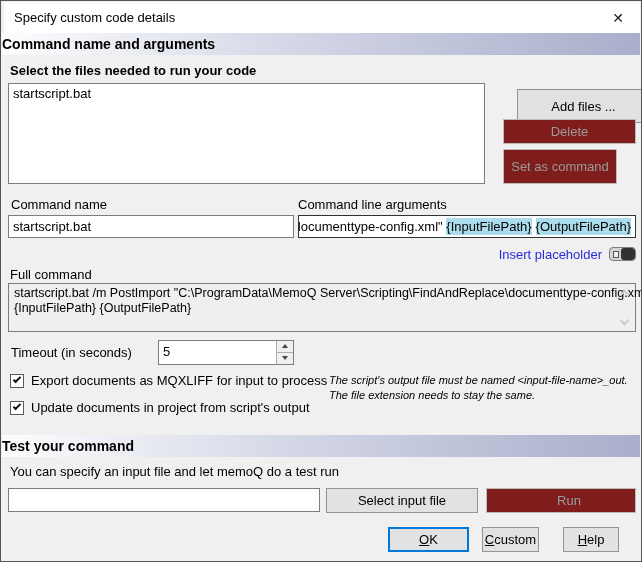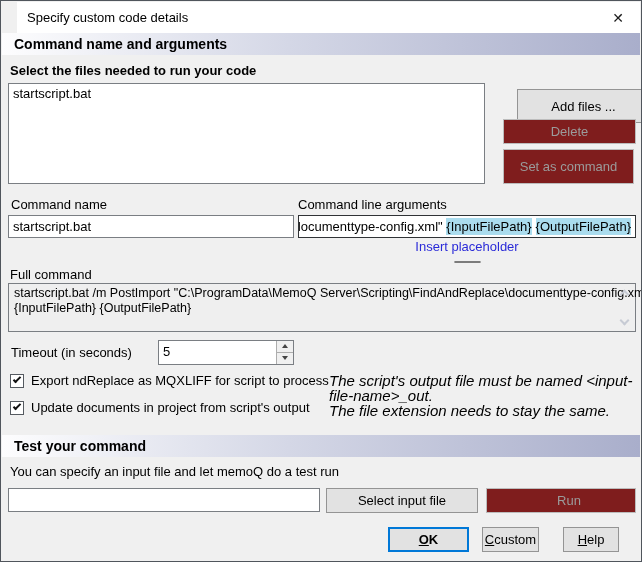--- a/index.html
+++ b/index.html
@@ -2,65 +2,65 @@
 <html><head>
 <meta charset="utf-8">
 <style>
   html,body{margin:0;padding:0;background:#ffffff;}
   *{box-sizing:border-box;font-family:"Liberation Sans",sans-serif;}
   .dialog{
     position:relative;width:642px;height:562px;
     background:#f0f0f0;border:1px solid #50555c;overflow:hidden;
   }
   .titlebar{
-    position:absolute;left:16px;top:1px;right:1px;height:31px;background:#ffffff;
+    position:absolute;left:3px;top:1px;right:1px;height:31px;background:#ffffff;
   }
   .title-text{position:absolute;left:10px;top:8px;font-size:13px;color:#000;}
   .close-btn{
     position:absolute;right:10px;top:6px;width:24px;height:20px;
     display:flex;align-items:center;justify-content:center;
     font-size:14px;color:#1a1a1a;cursor:pointer;
   }
   .section-header{
     position:absolute;left:1px;right:1px;height:22px;
     background:linear-gradient(90deg,#fdfdfe 0%,#d4d7e6 45%,#a9aecb 100%);
     font-size:14px;font-weight:bold;color:#000;
-    line-height:22px;padding-left:12px;
+    line-height:22px;padding-left:0;
   }
   .hdr1{top:32px;}
   .hdr2{top:434px;}
   .lbl{position:absolute;font-size:13px;color:#000;white-space:nowrap;}
   .lbl-bold{font-weight:bold;}
   .listbox{
     position:absolute;left:7px;top:82px;width:477px;height:101px;
     background:#ffffff;border:1px solid #7a7e83;
   }
   .list-item{font-size:13px;color:#000;padding:2px 4px;white-space:nowrap;}
   .btn{
     position:absolute;display:flex;align-items:center;justify-content:center;
     background:#e2e2e2;border:1px solid #949494;font-size:13px;color:#000;cursor:pointer;
   }
   .btn.disabled{background:#7f1d1d;border-color:#bcbcbc;color:#9b9b9b;cursor:default;}
   .btn-add{left:516px;top:88px;width:133px;height:34px;}
   .btn-delete{left:502px;top:118px;width:133px;height:25px;}
-  .btn-setcmd{left:502px;top:148px;width:131px;height:35px;}
+  .btn-setcmd{left:502px;top:148px;width:114px;height:35px;}
   .textbox{
     position:absolute;background:#fff;border:1px solid #7a7e83;
     font-size:13px;color:#000;padding:2px 4px;line-height:17px;white-space:pre;overflow:hidden;
   }
   .tb-cmdname{left:7px;top:214px;width:286px;height:23px;}
   .tb-args{
     left:297px;top:214px;width:338px;height:23px;border-color:#303336;
     display:flex;align-items:center;justify-content:flex-end;
   }
   .hl-token{background:#aadcee;}
   .tok2{margin-left:4px;}
   .insert-row{
     position:absolute;left:297px;top:244px;width:338px;height:18px;
-    display:flex;align-items:center;justify-content:flex-end;gap:7px;flex-direction:column;
+    display:flex;align-items:center;justify-content:flex-end;gap:7px;
   }
   .link{font-size:13px;color:#2a2ad8;cursor:pointer;white-space:nowrap;}
   .toggle{
     width:27px;height:14px;border:1px solid #7c7c7c;border-radius:4px;
     display:flex;overflow:hidden;cursor:pointer;background:#d4d4d4;
   }
   .toggle-left{flex:1;display:flex;align-items:center;justify-content:center;}
   .toggle-knob{width:6px;height:7px;border:1px solid #555;background:#efefef;}
   .toggle-right{width:14px;background:#323232;border-radius:3px;}
   .fullcmd{
@@ -92,28 +92,28 @@
   .cb2{top:399px;}
   .checkbox{
     width:14px;height:14px;background:#fff;border:1px solid #555a60;
     position:relative;flex:0 0 auto;
   }
   .checkmark{
     position:absolute;left:2px;top:2px;width:8px;height:4px;
     border-left:2px solid #111;border-bottom:2px solid #111;transform:rotate(-45deg);
   }
   .check-label{font-size:13px;color:#000;white-space:nowrap;}
-  .note{position:absolute;left:328px;top:372px;font-size:15px;font-style:italic;color:#000;line-height:15px;}
+  .note{position:absolute;left:328px;top:372px;font-size:11px;font-style:italic;color:#000;line-height:15px;}
   .tb-test{left:7px;top:487px;width:312px;height:24px;border-color:#7a7e83;}
   .tb-test input{
     border:none;outline:none;width:100%;height:100%;font-size:13px;padding:0;background:transparent;
   }
   .btn-selinput{left:325px;top:487px;width:152px;height:25px;}
   .btn-run{left:485px;top:487px;width:150px;height:25px;padding-left:16px;}
-  .btn-ok{left:387px;top:526px;width:81px;height:25px;border:2px solid #0078d7;font-weight:bold;}
+  .btn-ok{left:387px;top:526px;width:81px;height:25px;border:2px solid #0078d7;}
   .btn-cancel{left:481px;top:526px;width:57px;height:25px;}
   .btn-help{left:562px;top:526px;width:56px;height:25px;}
   .accel{text-decoration:underline;}
 </style>
 </head>
 <body>
 
 <div class="dialog">
 
   <div class="titlebar">
@@ -174,21 +174,21 @@
       <span class="spin-btn spin-down">
           <span class="tri-down"></span>
         </span>
     </span>
   </div>
 
   <div class="checkrow cb1">
     <span class="checkbox">
         <span class="checkmark"></span>
       </span>
-    <span class="check-label">Export ndReplace as MQXLIFF for script to process</span>
+    <span class="check-label">Export documents as MQXLIFF for input to process</span>
   </div>
 
   <div class="checkrow cb2">
     <span class="checkbox">
         <span class="checkmark"></span>
       </span>
     <span class="check-label">Update documents in project from script's output</span>
   </div>
 
   <div class="note">

